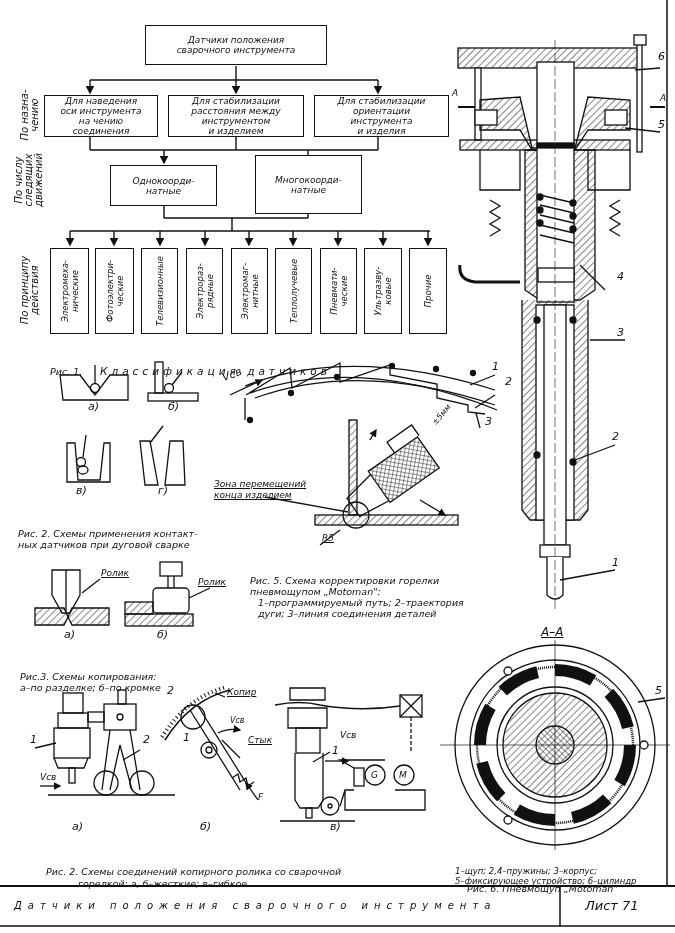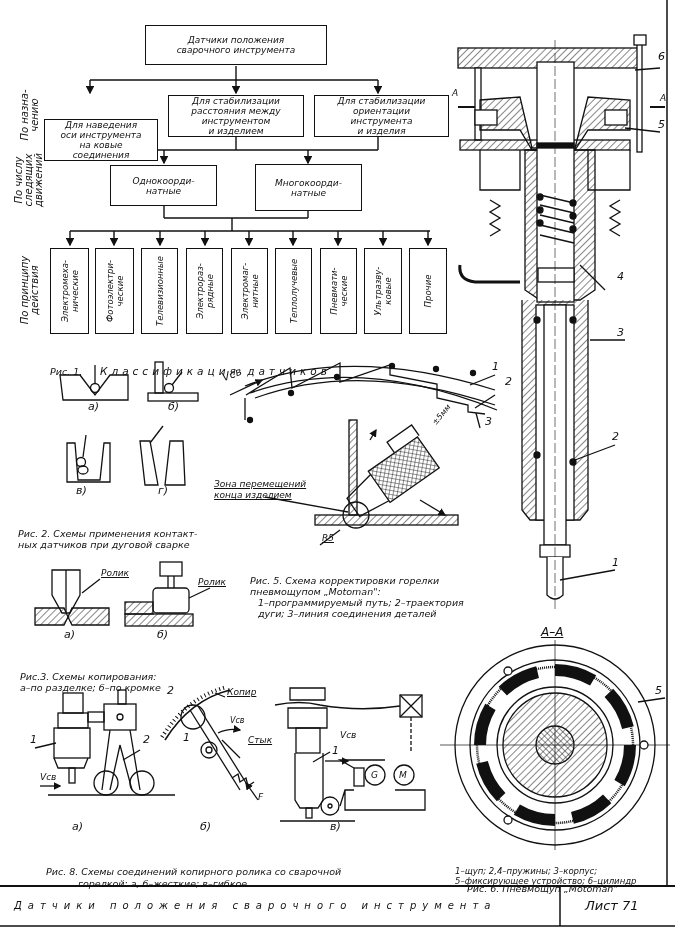--- a/index.html
+++ b/index.html
@@ -262,25 +262,25 @@
 <div class="side" style="left:14px;top:215px;width:70px;">
   <div>По числу</div>
     <div>следящих</div>
     <div>движений</div>
 </div>
 <div class="side" style="left:20px;top:335px;width:90px;">
   <div>По принципу</div>
     <div>действия</div>
 </div>
 
-<div class="box" style="left:44px;top:95px;width:114px;height:42px;margin-top:24px;">
+<div class="box" style="left:44px;top:95px;width:114px;height:42px;">
   <div>
       <div>Для наведения</div>
       <div>оси инструмента</div>
-      <div>на ковые</div>
+      <div>на чению</div>
       <div>соединения</div>
     </div>
 </div>
 <div class="box" style="left:168px;top:95px;width:136px;height:42px;">
   <div>
       <div>Для стабилизации</div>
       <div>расстояния между</div>
       <div>инструментом</div>
       <div>и изделием</div>
     </div>
@@ -293,21 +293,21 @@
       <div>и изделия</div>
     </div>
 </div>
 
 <div class="box" style="left:110px;top:165px;width:107px;height:41px;">
   <div>
       <div>Однокоорди-</div>
       <div>натные</div>
     </div>
 </div>
-<div class="box" style="left:255px;top:164px;width:107px;height:47px;">
+<div class="box" style="left:255px;top:155px;width:107px;height:59px;">
   <div>
       <div>Многокоорди-</div>
       <div>натные</div>
     </div>
 </div>
 
 <div class="vbox" style="left:50px;top:248px;width:39px;height:86px;">
     <span>
       <div>Электромеха-</div>
       <div>нические</div>
@@ -385,21 +385,21 @@
 <div class="t lbl" style="left:183px;top:733px;">1</div>
 <div class="t" style="left:248px;top:735px;text-decoration:underline;">Стык</div>
 <div class="t" style="left:258px;top:792px;">F</div>
 <div class="t" style="left:340px;top:730px;">Vсв</div>
 <div class="t lbl" style="left:332px;top:746px;">1</div>
 <div class="t" style="left:371px;top:770px;">G</div>
 <div class="t" style="left:399px;top:770px;">M</div>
 <div class="t lbl" style="left:72px;top:822px;">а)</div>
 <div class="t lbl" style="left:200px;top:822px;">б)</div>
 <div class="t lbl" style="left:330px;top:822px;">в)</div>
-<div class="t cap" style="left:46px;top:838px;">Рис. 8. Схемы соединений копирного ролика со сварочной</div>
+<div class="t cap" style="left:46px;top:838px;">Рис. 2. Схемы соединений копирного ролика со сварочной</div>
 <div class="t cap" style="left:78px;top:850px;">горелкой: а, б–жесткие; в–гибкое</div>
 
 <div class="t lbl" style="left:222px;top:370px;transform:rotate(-20deg);">Vсв</div>
 <div class="t lbl" style="left:492px;top:362px;">1</div>
 <div class="t lbl" style="left:505px;top:377px;">2</div>
 <div class="t lbl" style="left:485px;top:417px;">3</div>
 <div class="t" style="left:430px;top:410px;transform:rotate(-50deg);font-size:8px;">±5мм</div>
 <div class="t" style="left:214px;top:479px;text-decoration:underline;">Зона перемещений</div>
 <div class="t" style="left:214px;top:490px;text-decoration:underline;">конца изделием</div>
 <div class="t" style="left:322px;top:533px;text-decoration:underline;">R5</div>

